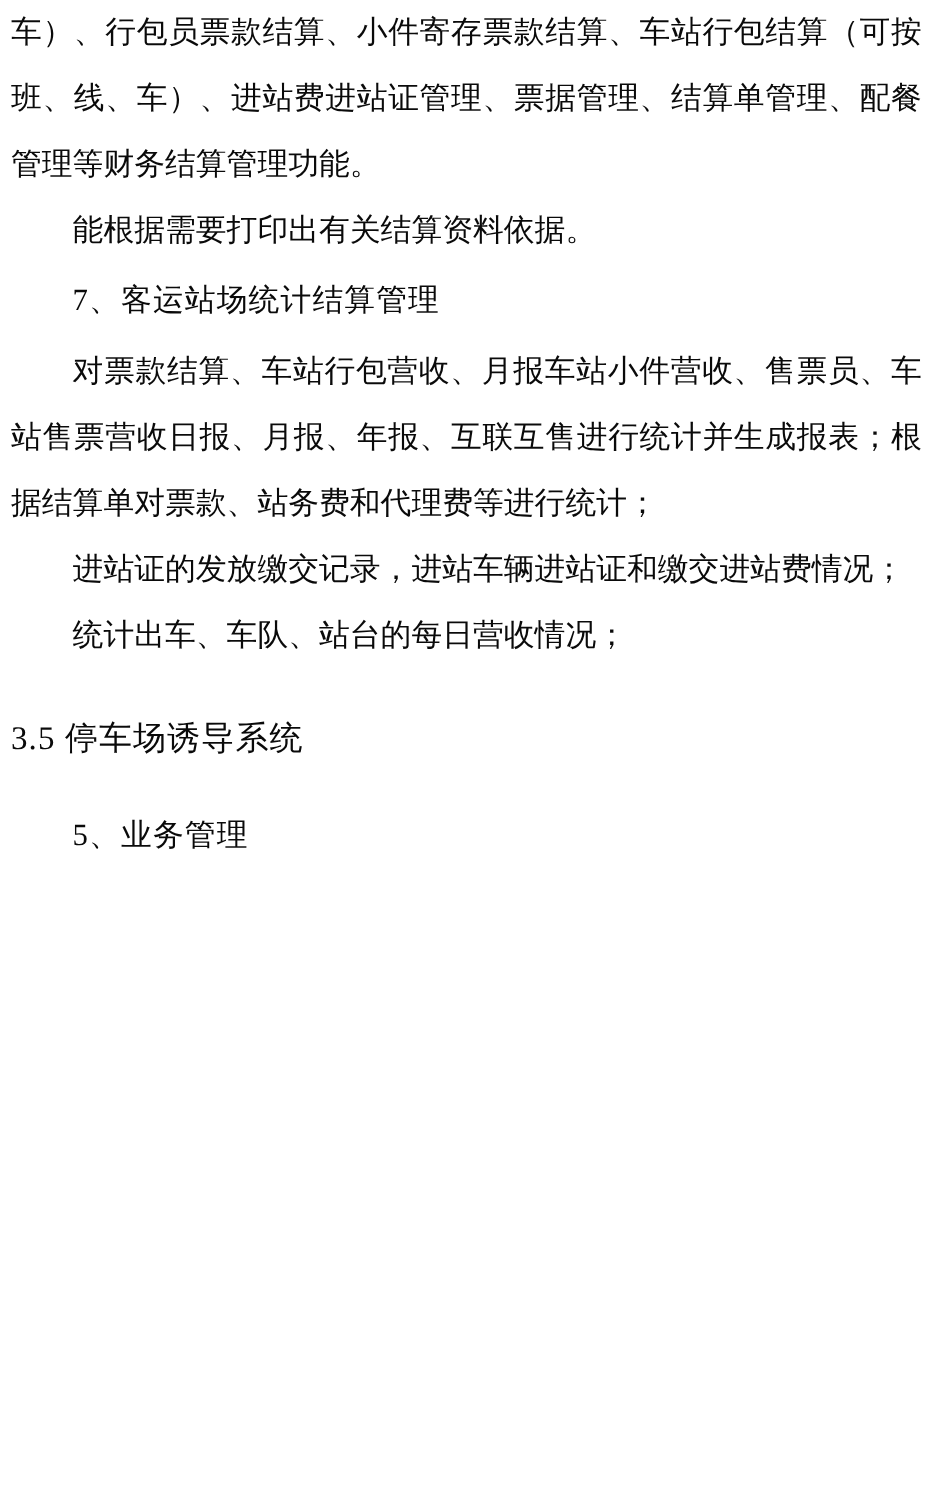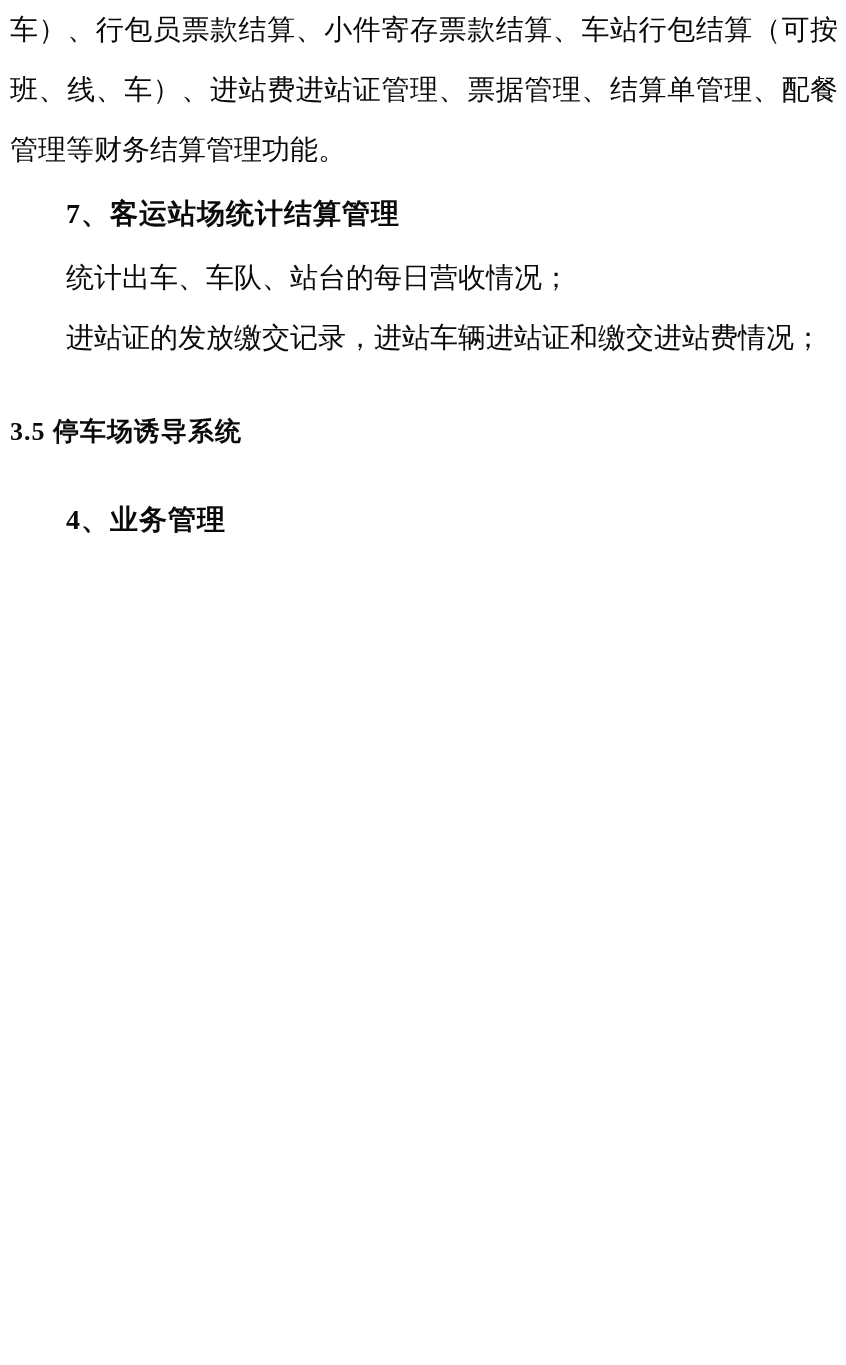--- a/index.html
+++ b/index.html
@@ -29,48 +29,50 @@
     word-break: break-all;
   }
   .para.last-short {
     text-align: left;
   }
   .indent {
     text-indent: 2em;
   }
   .heading-numbered {
     margin: 4px 0;
-    font-weight: 700;
+    font-weight: 400;
     text-indent: 2em;
     font-size: 28px;
     letter-spacing: 1px;
   }
   .section-heading {
     margin: 34px 0 28px 0;
-    font-weight: 700;
-    font-size: 26px;
+    font-weight: 400;
+    font-size: 30px;
     line-height: 60px;
     letter-spacing: 1px;
   }
 </style>
 </head>
 <body>
 
 <div class="page">
 
   <p class="para">车）、行包员票款结算、小件寄存票款结算、车站行包结算（可按班、线、车）、进站费进站证管理、票据管理、结算单管理、配餐管理等财务结算管理功能。</p>
 
+  <p class="para last-short indent">能根据需要打印出有关结算资料依据。</p>
 
   <p class="heading-numbered">7、客运站场统计结算管理</p>
 
+  <p class="para indent">对票款结算、车站行包营收、月报车站小件营收、售票员、车站售票营收日报、月报、年报、互联互售进行统计并生成报表；根据结算单对票款、站务费和代理费等进行统计；</p>
+
+  <p class="para last-short indent">进站证的发放缴交记录，进站车辆进站证和缴交进站费情况；</p>
 
   <p class="para last-short indent">统计出车、车队、站台的每日营收情况；</p>
-
-  <p class="para last-short indent">进站证的发放缴交记录，进站车辆进站证和缴交进站费情况；</p>
 
 
   <p class="section-heading">3.5 停车场诱导系统</p>
 
 
-  <p class="heading-numbered">4、业务管理</p>
+  <p class="heading-numbered">5、业务管理</p>
 
 
 </div>
 
 </body></html>

